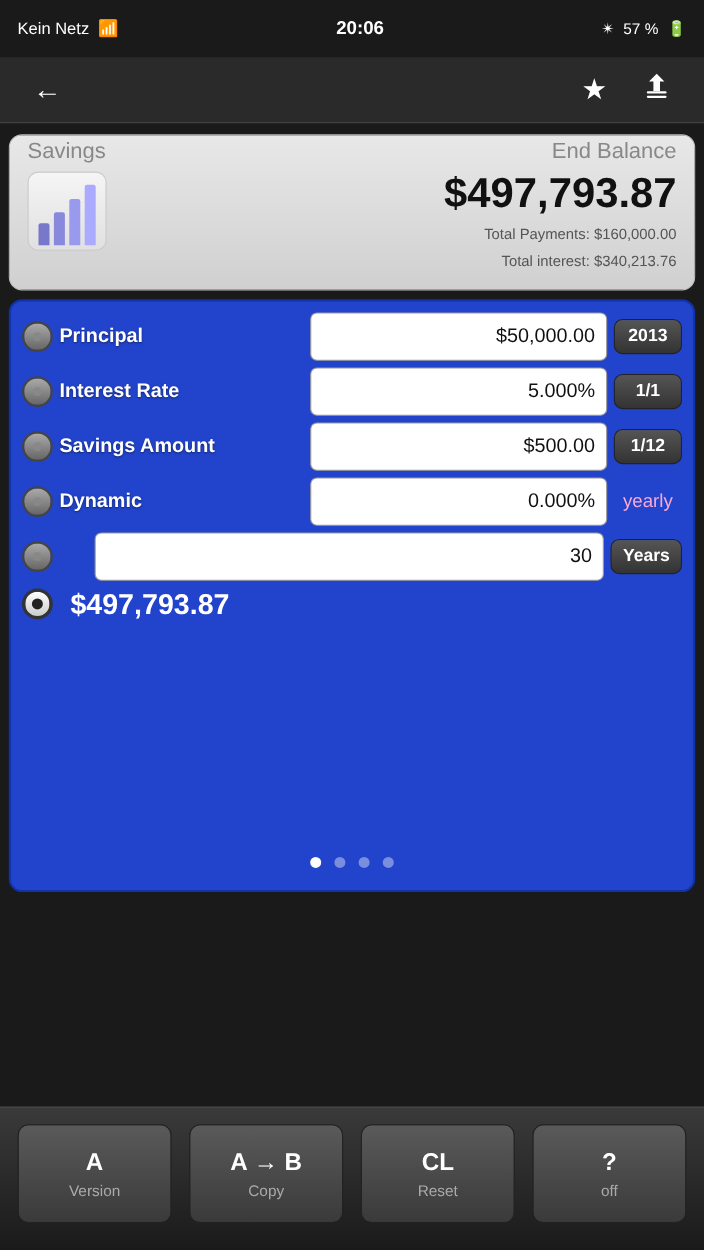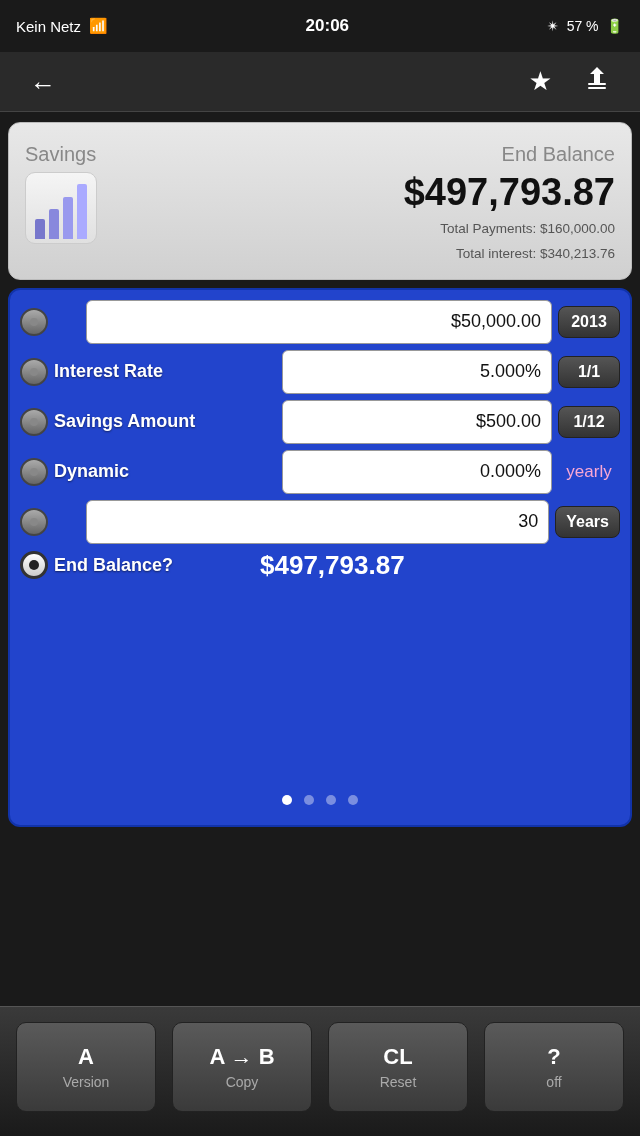--- a/index.html
+++ b/index.html
@@ -47,21 +47,21 @@
       border: none;
       padding: 6px 10px;
     }
     .nav-icons { display: flex; gap: 12px; }
 
     
     .summary-card {
       margin: 10px 8px 8px 8px;
       background: linear-gradient(to bottom, #e8e8e8, #d0d0d0);
       border-radius: 12px;
-      padding: 20px 16px 14px 16px;
+      padding: 4px 16px 14px 16px;
       border: 1px solid #bbb;
     }
     .summary-header {
       display: flex;
       justify-content: space-between;
       align-items: flex-start;
       margin-bottom: 6px;
     }
     .summary-title {
       color: #888;
@@ -306,20 +306,21 @@
     </div>
   </div>
 </div>
 
 <div class="main-panel">
 
   <div class="calc-row">
     <div class="radio-btn">
       <div style="width:8px;height:8px;border-radius:50%;background:#888;"></div>
     </div>
+    <span class="row-label">Principal</span>
     <input class="row-input" type="text" value="$50,000.00" style="">
     <div class="row-badge">2013</div>
   </div>
 
   <div class="calc-row">
     <div class="radio-btn">
       <div style="width:8px;height:8px;border-radius:50%;background:#888;"></div>
     </div>
     <span class="row-label">Interest Rate</span>
     <input class="row-input" type="text" value="5.000%" style="">
@@ -349,21 +350,20 @@
       <div style="width:8px;height:8px;border-radius:50%;background:#888;"></div>
     </div>
     <input class="row-input" type="text" value="30" style="">
     <div class="row-badge">Years</div>
   </div>
 
   <div class="end-balance-row">
     <div class="radio-btn active">
       <div class="radio-inner"></div>
     </div>
-    <span class="row-label">End Balance?</span>
     <span class="end-balance-value-blue">$497,793.87</span>
   </div>
 
   <div style="height: 200px;"></div>
 
   <div class="dots-row">
     <div class="dot active"></div>
     <div class="dot"></div>
     <div class="dot"></div>
     <div class="dot"></div>

